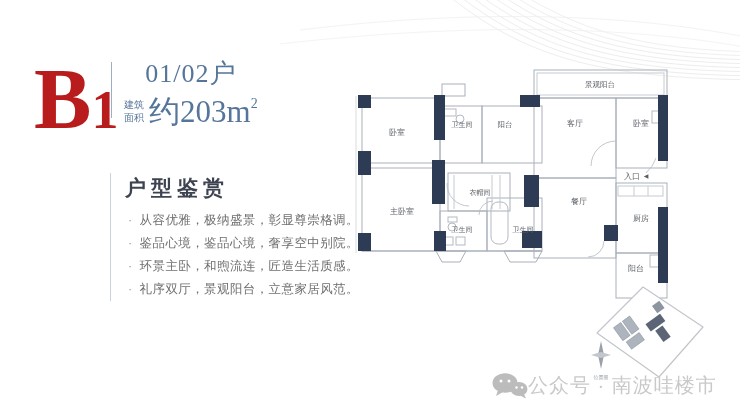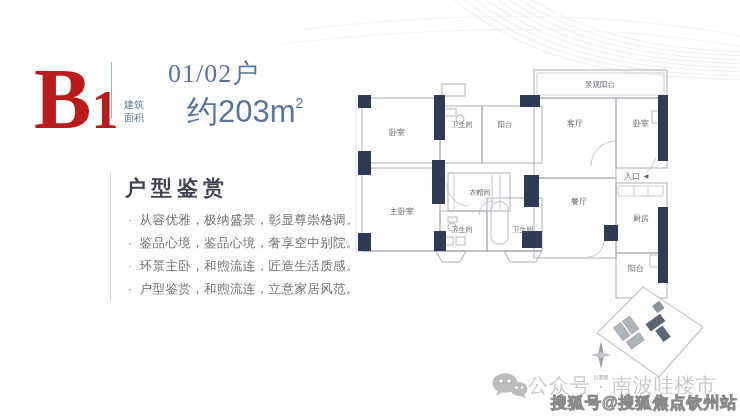--- a/index.html
+++ b/index.html
@@ -9,21 +9,21 @@
 
   
   .b1{left:34px;top:56px;color:#b91c1c;font-family:"Liberation Serif",serif;line-height:1;font-weight:bold;}
   .b1 .big{font-size:86px;}
   .b1 .small{font-size:54px;}
   .vrule1{left:111px;top:62px;width:1px;height:56px;background:#9db0c3;}
   .unit-info{left:124px;top:56px;color:#56759a;}
   .households{font-size:26px;font-family:"Liberation Serif",serif;letter-spacing:1px;text-align:center;}
   .area-row{display:flex;align-items:center;gap:5px;margin-top:6px;}
   .area-label{font-size:10px;line-height:1.25;color:#56759a;}
-  .area-value{font-size:31px;font-family:Liberation Sans, sans-serif;line-height:0.95;margin-left:38px;}
+  .area-value{font-size:31px;font-family:Liberation Serif, serif;line-height:0.95;}
   .area-value .sup{font-size:14px;vertical-align:14px;}
   .section-title{left:125px;top:174px;font-size:21px;color:#3d4350;letter-spacing:5px;font-weight:600;font-family:Liberation Serif, serif;}
   .vrule2{left:110px;top:173px;width:1px;height:128px;background:#ccd2d9;}
   .features{left:128px;top:209px;}
   .feature{height:23px;line-height:23px;font-size:12.5px;color:#6f6f6f;letter-spacing:0.4px;
            display:flex;gap:7px;white-space:nowrap;}
   .feature .bullet{color:#9a9a9a;}
 
   
   .wechat-row{left:492px;top:372px;display:flex;align-items:center;gap:0;}
@@ -81,21 +81,21 @@
     <div class="feature">
       <span class="bullet">·</span>
       <span>鉴品心境，鉴品心境，奢享空中别院。</span>
     </div>
     <div class="feature">
       <span class="bullet">·</span>
       <span>环景主卧，和煦流连，匠造生活质感。</span>
     </div>
     <div class="feature">
       <span class="bullet">·</span>
-      <span>户型鉴赏，和煦流连，立意家居风范。</span>
+      <span>礼序双厅，景观阳台，立意家居风范。</span>
     </div>
   </div>
 
   <svg class="abs" width="340" height="270" viewBox="0 0 340 270" style="left:352px;top:63px;">
 
     <g fill="none" stroke="#a9b0ba" stroke-width="1">
       <rect x="10" y="35" width="78" height="65"></rect>
       <rect x="88" y="43" width="42" height="57"></rect>
       <rect x="130" y="43" width="60" height="57"></rect>
       <rect x="10" y="105" width="78" height="83"></rect>
@@ -199,15 +199,14 @@
       <polygon points="6,17 4,23 11,19" fill="#bcbcbc"></polygon>
       <circle cx="9" cy="8" r="1.5" fill="#ffffff"></circle>
       <circle cx="17" cy="8" r="1.5" fill="#ffffff"></circle>
       <ellipse cx="27" cy="16" rx="8.5" ry="7" fill="#bcbcbc"></ellipse>
       <polygon points="32,21 34,25.5 28,22.5" fill="#bcbcbc"></polygon>
       <circle cx="24.5" cy="14.5" r="1.2" fill="#ffffff"></circle>
       <circle cx="30" cy="14.5" r="1.2" fill="#ffffff"></circle>
     </svg>
     <span class="wechat-text">公众号 · 南波哇楼市</span>
   </div>
-  <div class="abs sohu">搜狐号@搜狐焦点钦州站</div>
 
 </div>
 
 </body></html>

